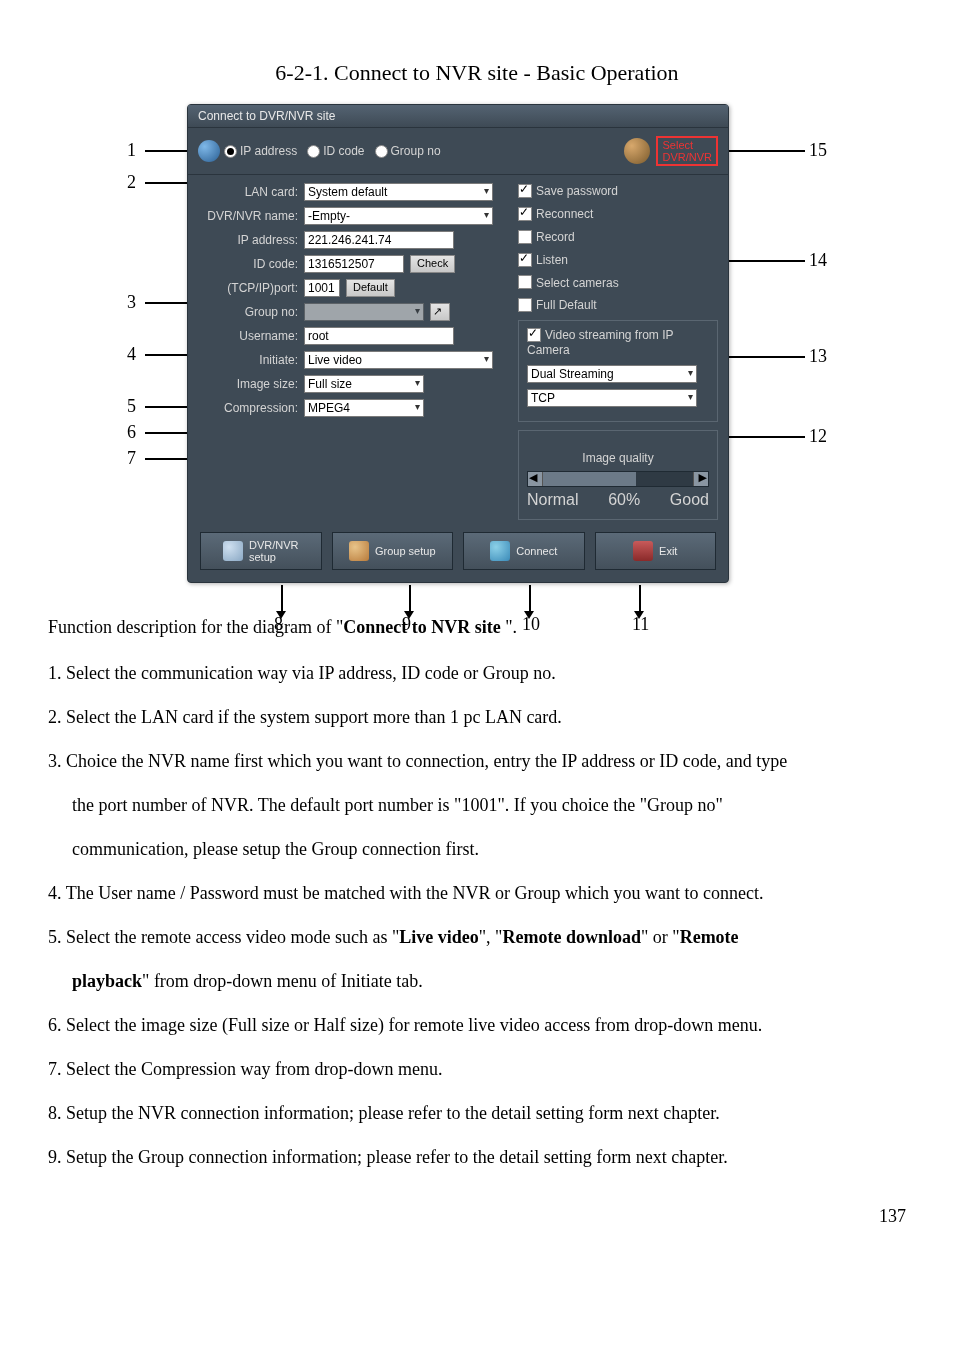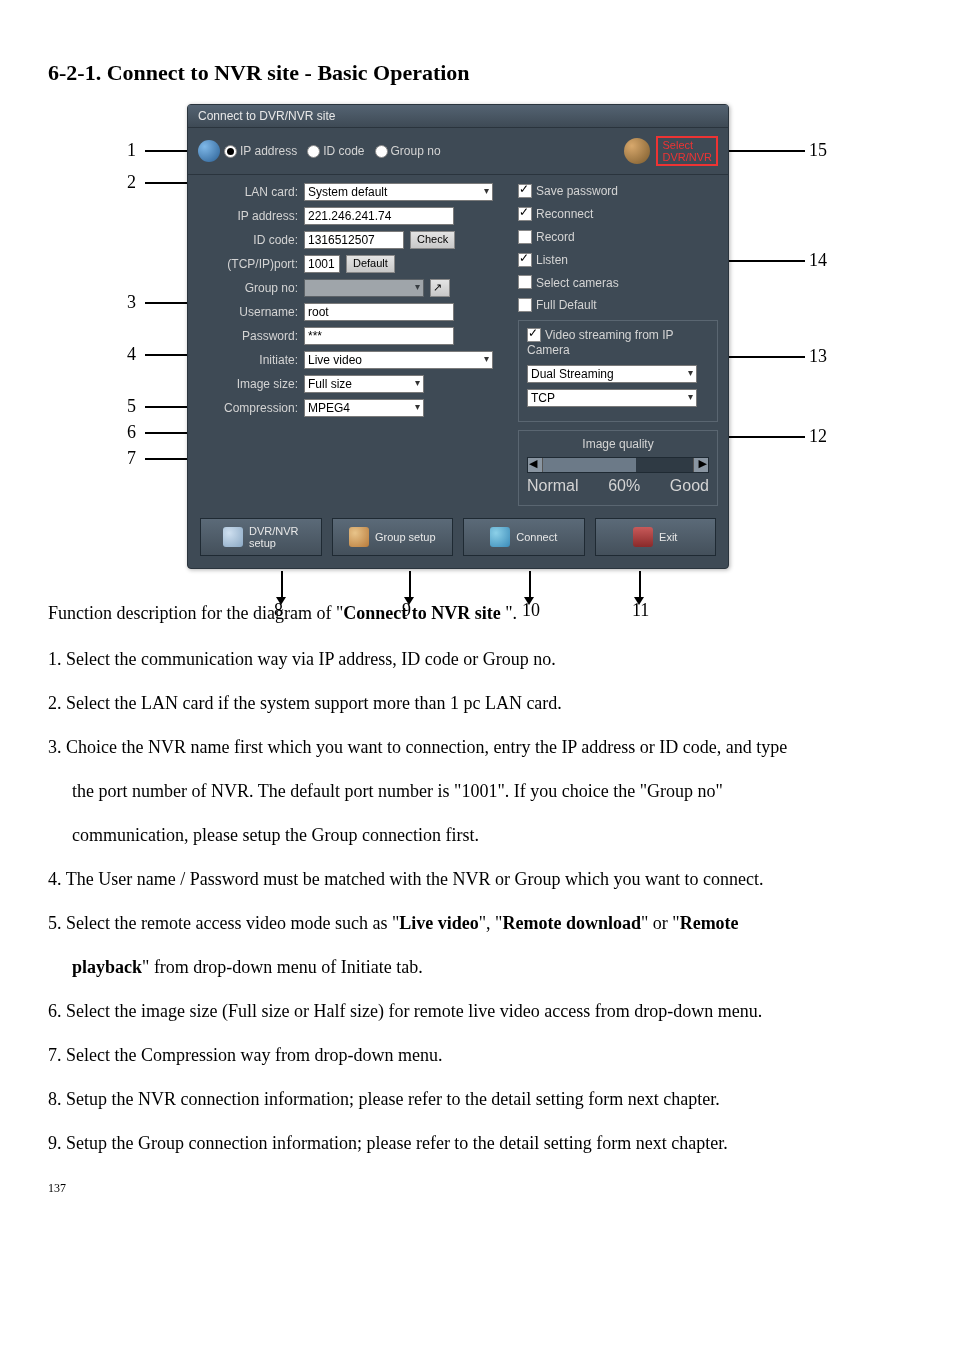--- a/index.html
+++ b/index.html
@@ -7,22 +7,23 @@
     margin: 0;
     padding: 60px 48px;
     font-size: 18px;
     color: #000;
     background: #fff;
     width: 954px;
     box-sizing: border-box;
   }
   h1.section-head {
     font-size: 22px;
-    font-weight: bold;
+    font-weight: normal;
     margin: 0 0 18px 0;
+    text-align: center;
   }
   .diagram-wrap {
     display: flex;
     justify-content: center;
     margin: 10px 0 28px 0;
   }
   .diagram {
     position: relative;
     width: 700px;
     font-family: Tahoma, sans-serif;
@@ -100,21 +101,21 @@
     font-size:11px;padding:1px 6px;height:18px;box-sizing:border-box;
   }
   .cb {width:12px;height:12px;border:1px solid #888;background:#fff;display:inline-block;vertical-align:middle;margin-right:4px;position:relative;}
   .cb.ck::after{content:"✓";position:absolute;left:0;top:-3px;font-size:12px;color:#000;}
   .crow{margin-bottom:8px;}
   .clabel{vertical-align:middle;}
   .vs-box {
     border:1px solid #5a6671; padding:6px 8px 8px 8px; margin-top:4px;
   }
   .iq-box {
-    border:1px solid #5a6671; padding:6px 8px 10px 8px; margin-top:8px; text-align:center;
+    border:1px solid #5a6671; padding:20px 8px 10px 8px; margin-top:8px; text-align:center;
   }
   .iq-title{color:#d4d4d4;margin-bottom:6px;}
   .slider{position:relative;height:14px;background:#2f3a44;border:1px solid #1f2a33;margin-bottom:4px;}
   .slider .fill{position:absolute;left:0;top:0;bottom:0;width:60%;background:#6c7a88;}
   .slider .leftcap{position:absolute;left:0;top:0;bottom:0;width:14px;background:#8a96a2;border-right:1px solid #555;}
   .slider .rightcap{position:absolute;right:0;top:0;bottom:0;width:14px;background:#8a96a2;border-left:1px solid #555;}
   .slider .la{position:absolute;left:1px;top:-1px;font-size:11px;color:#000;}
   .slider .ra{position:absolute;right:1px;top:-1px;font-size:11px;color:#000;}
   .iq-labels{display:flex;justify-content:space-between;font-size:16px;}
   .buttons-row{display:flex;gap:10px;padding:6px 12px 2px 12px;justify-content:space-between;}
@@ -138,21 +139,21 @@
   .ann-r .line{position:absolute;right:22px;top:0;height:2px;background:#000;}
   .ann-r .head{position:absolute;top:-4px;width:0;height:0;border-top:5px solid transparent;border-bottom:5px solid transparent;border-right:8px solid #000;}
   .ann-b .num{position:absolute;left:-5px;bottom:-24px;}
   .ann-b .line{position:absolute;left:2px;bottom:0;width:2px;background:#000;}
   .ann-b .head{position:absolute;left:-3px;width:0;height:0;border-left:5px solid transparent;border-right:5px solid transparent;border-top:8px solid #000;}
 
   .intro { margin: 0 0 12px 0; line-height:1.8;}
   .list-item { margin: 0 0 8px 0; line-height:2; }
   .list-item.indent { padding-left: 24px; }
   .b{font-weight:bold;}
-  .page-num{text-align:left;margin-top:20px;font-size:12px;}
+  .page-num{text-align:right;margin-top:31px;font-size:18px;}
 </style>
 </head>
 <body>
 
 <h1 class="section-head">6-2-1.  Connect to NVR site - Basic Operation</h1>
 
 <div class="diagram-wrap">
   <div class="diagram">
 
     <div class="ann-l" style="left:0;top:46px;">
@@ -250,20 +251,24 @@
 DVR/NVR</span>
       </div>
 
       <div class="body-cols">
         <div class="col-left">
           <div class="frow">
               <span class="flabel">LAN card:</span>
             <span class="select">System default</span>
             </div>
           <div class="frow">
+              <span class="flabel">DVR/NVR name:</span>
+            <span class="select">-Empty-</span>
+            </div>
+          <div class="frow">
               <span class="flabel">IP address:</span>
             <span class="input">221.246.241.74</span>
             </div>
           <div class="frow">
               <span class="flabel">ID code:</span>
             <span class="input" style="width:100px;">1316512507</span>
             <span class="smallbtn">Check</span>
             </div>
           <div class="frow">
               <span class="flabel">(TCP/IP)port:</span>
@@ -271,24 +276,20 @@
             <span class="smallbtn">Default</span>
             </div>
           <div class="frow">
               <span class="flabel">Group no:</span>
             <span class="select sm" style="opacity:.5;"></span>
             <span class="smallbtn" style="width:20px;padding:1px 2px;">↗</span>
             </div>
           <div class="frow">
               <span class="flabel">Username:</span>
             <span class="input">root</span>
-            </div>
-          <div class="frow">
-              <span class="flabel">Password:</span>
-            <span class="input">***</span>
             </div>
           <div class="frow">
               <span class="flabel">Initiate:</span>
             <span class="select">Live video</span>
             </div>
           <div class="frow">
               <span class="flabel">Image size:</span>
             <span class="select sm">Full size</span>
             </div>
           <div class="frow">

